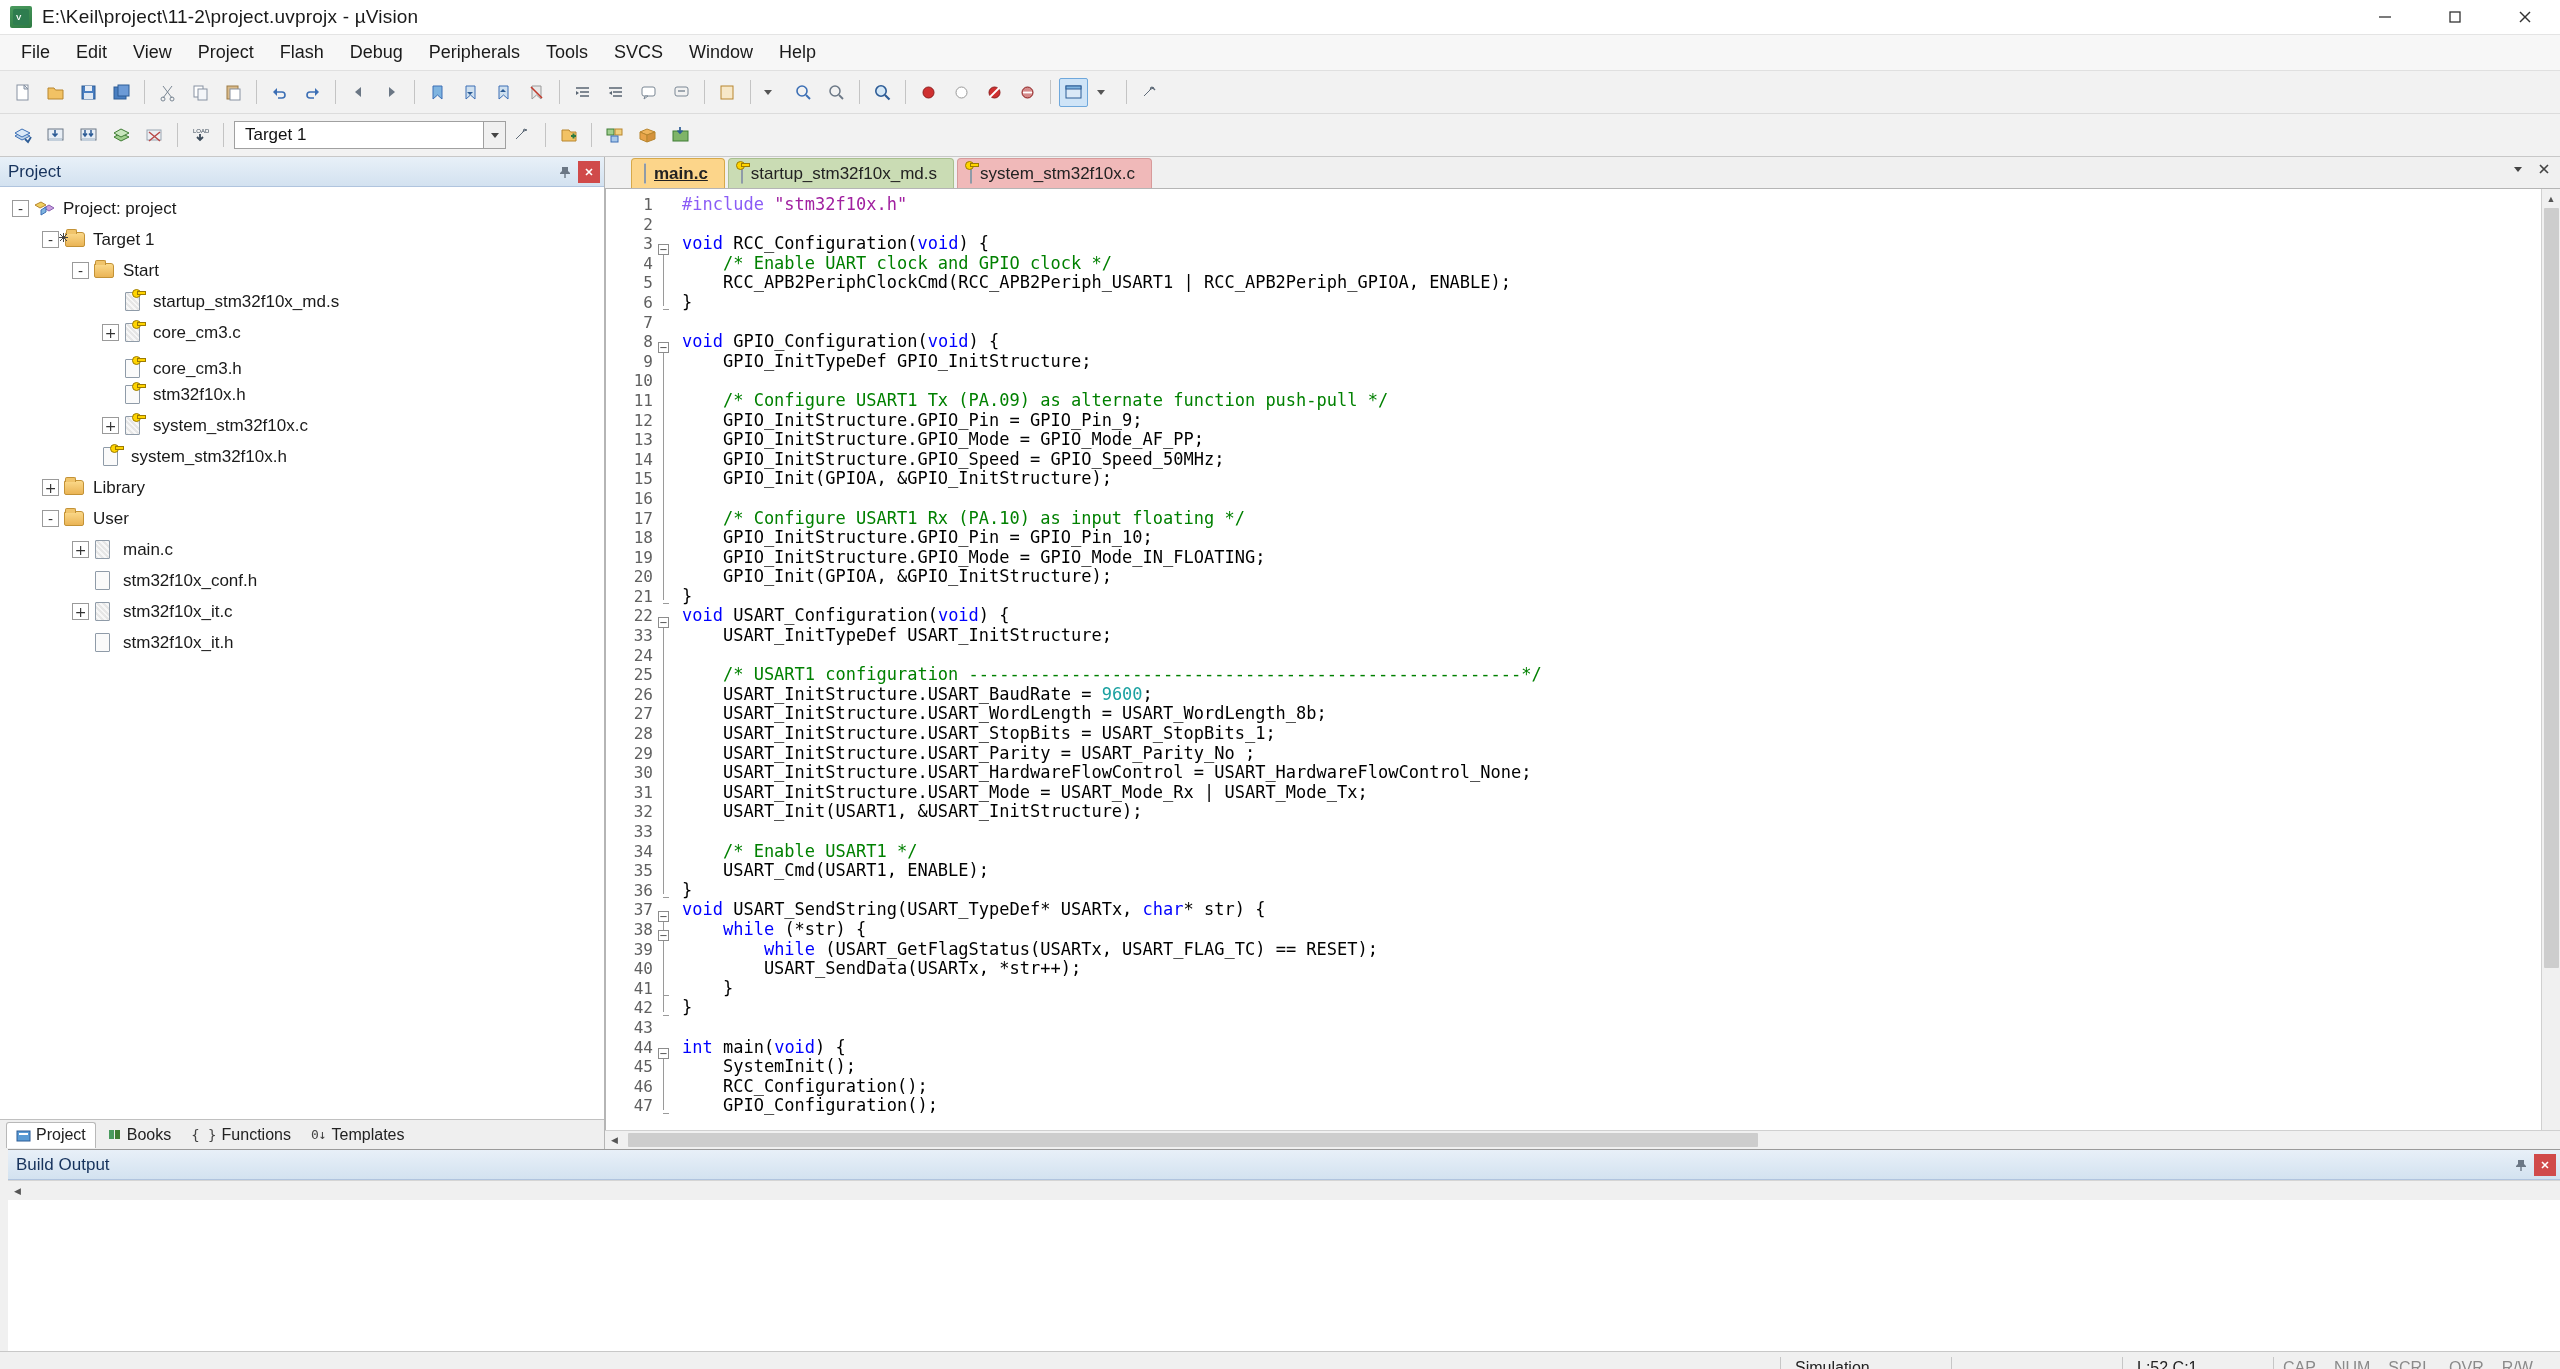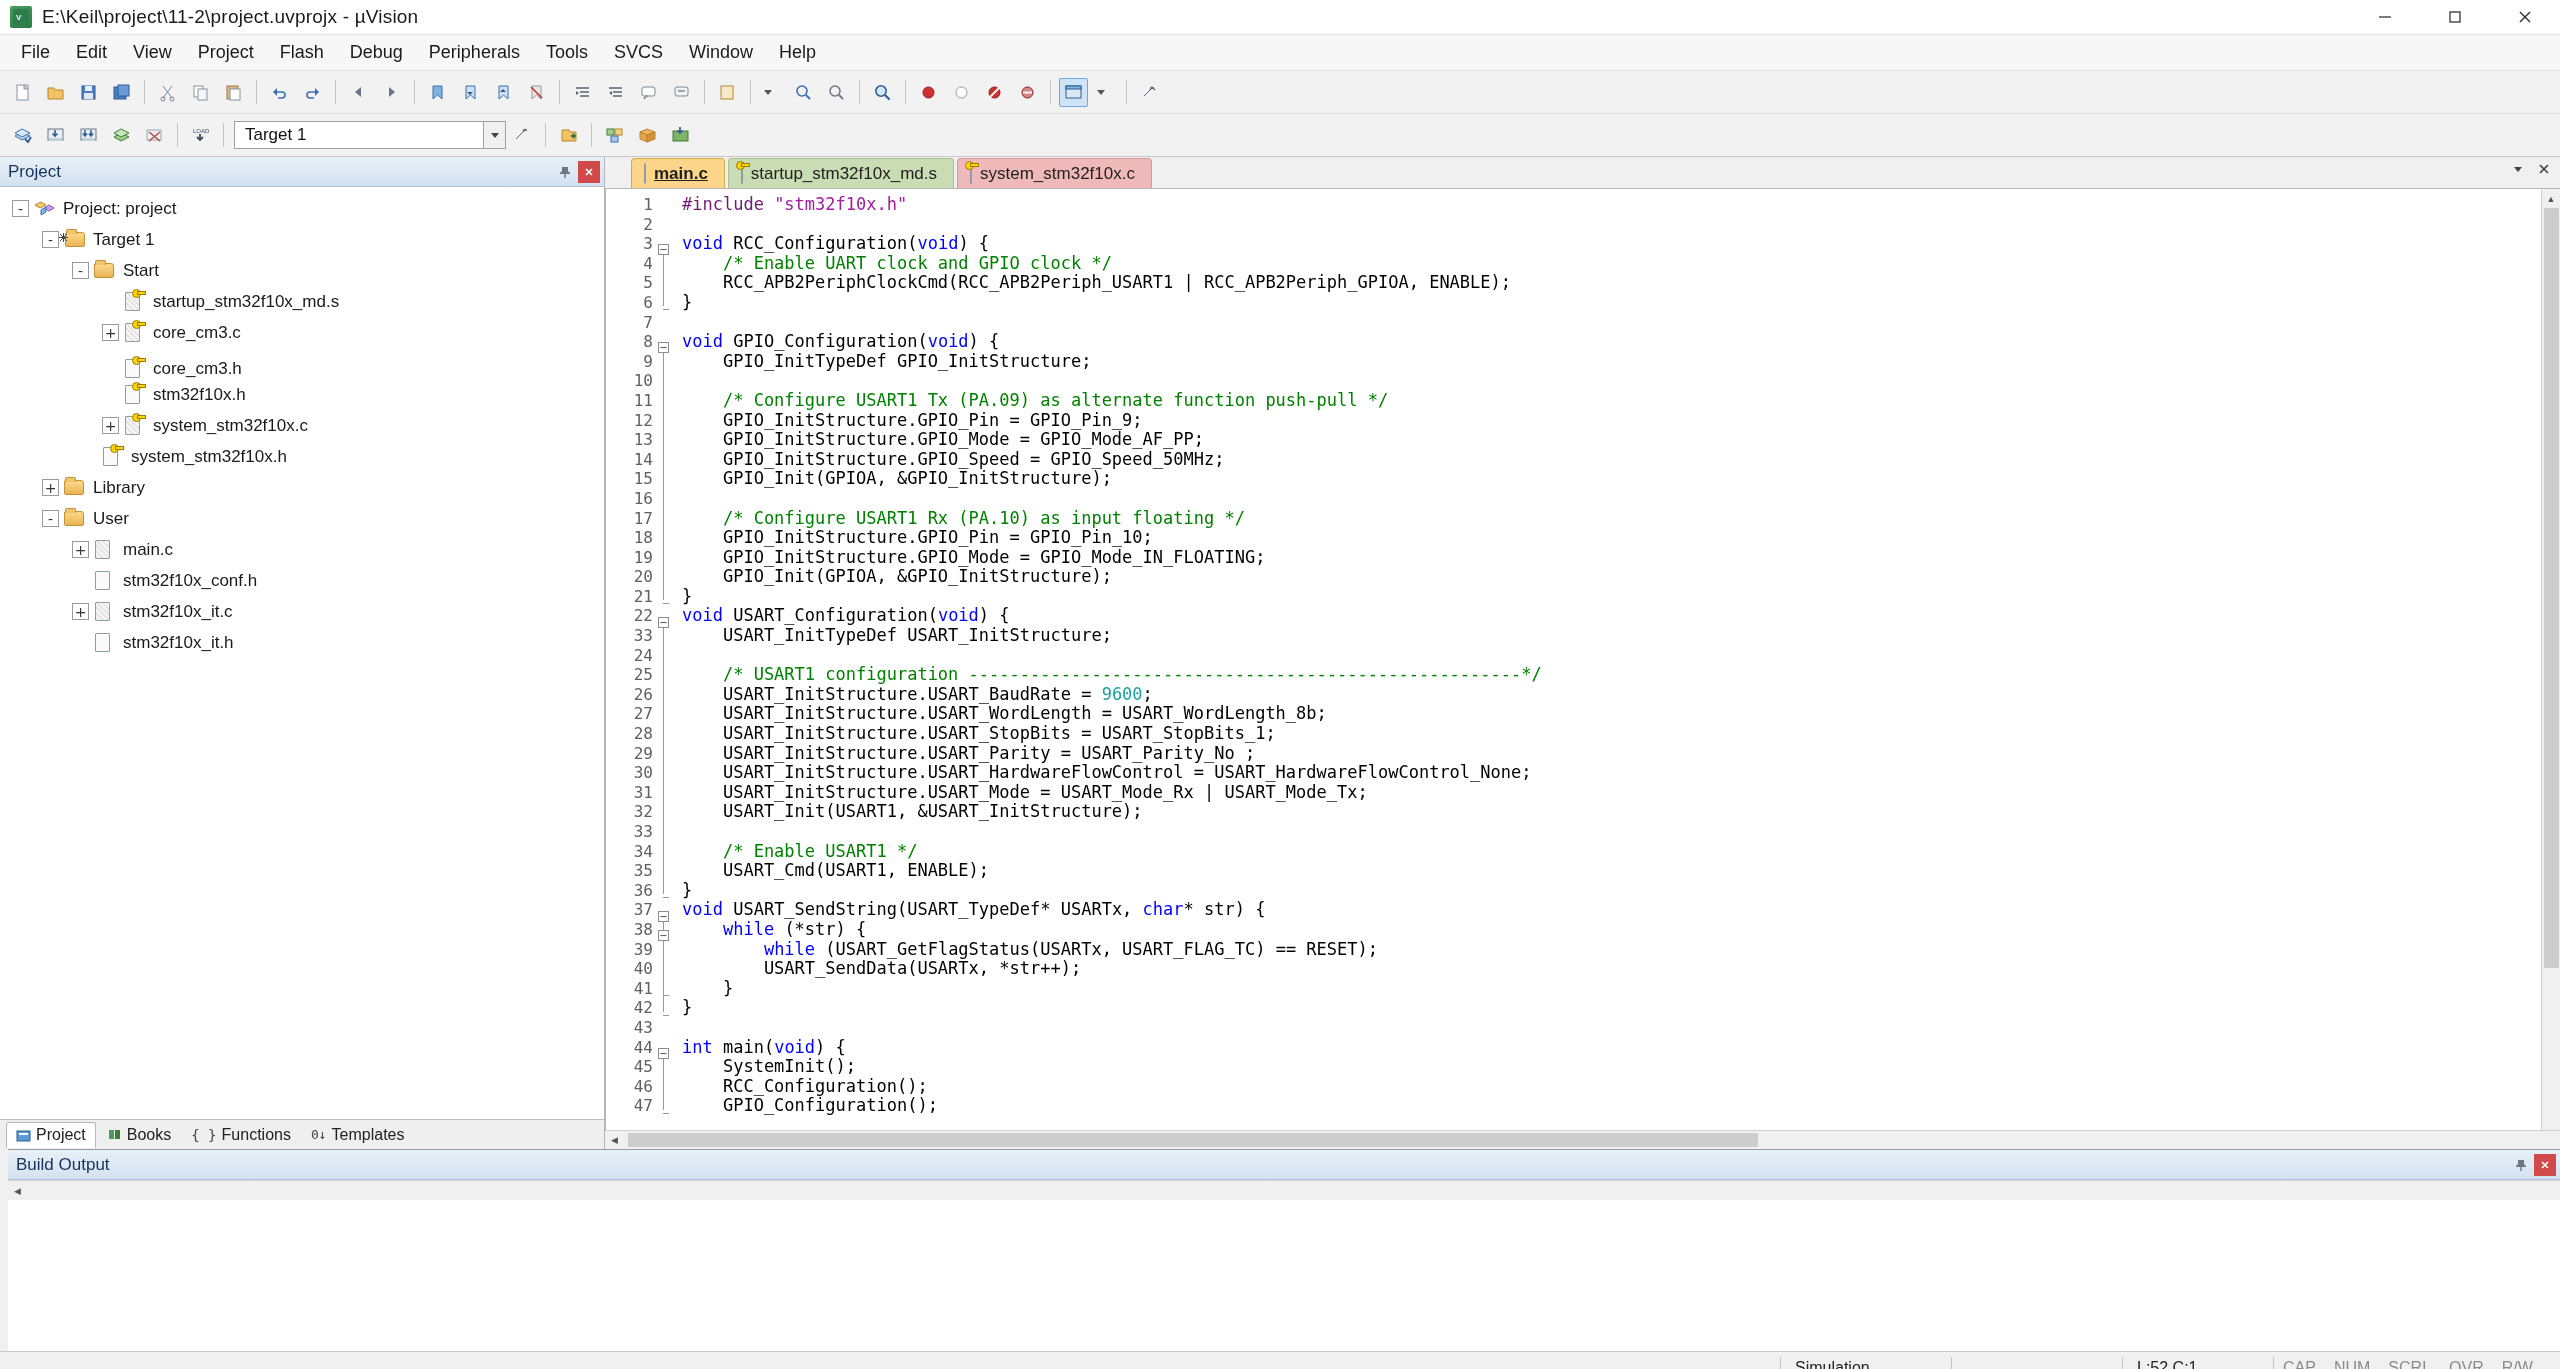--- a/index.html
+++ b/index.html
@@ -136,21 +136,21 @@
     width: 52px; text-align: right; color: #606060; user-select: none;
     padding-right: 5px; flex: none; font-size: 16px;
   }
   .fold-col { width: 18px; flex: none; position: relative; }
   .code-lines { flex: 1; white-space: pre; padding-left: 6px; overflow: hidden; }
   .ln { height: 19.6px; }
   .kw { color: #0000ff; text-align: right; }
   .cm { color: #008000; }
   .str { color: #a020a0; }
   .num { color: #1ba1a1; }
-  .pp  { color: #701a75; text-align: right; }
+  .pp  { color: #8b5cf6; text-align: right; }
 
   .fold-box {
     position: absolute; width: 11px; height: 11px; border: 1px solid #8c8c8c;
     background: #fff; font-size: 10px; line-height: 9px; text-align: center;
     color: #333; font-family: "DejaVu Sans", sans-serif;
   }
   .fold-line { position: absolute; width: 1px; background: #9a9a9a; left: 5px; }
   .fold-tick { position: absolute; height: 1px; width: 6px; background: #9a9a9a; left: 5px; }
 
   .vscroll {

